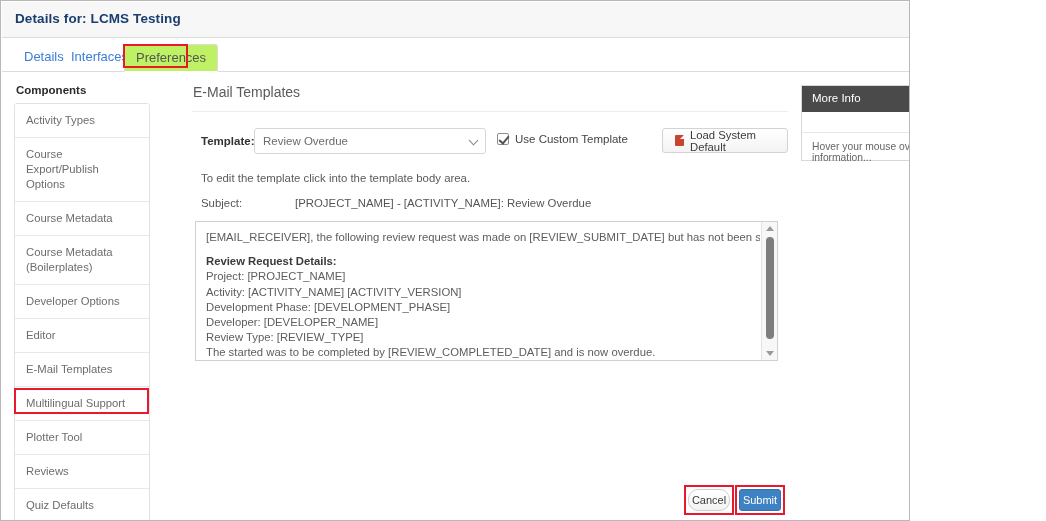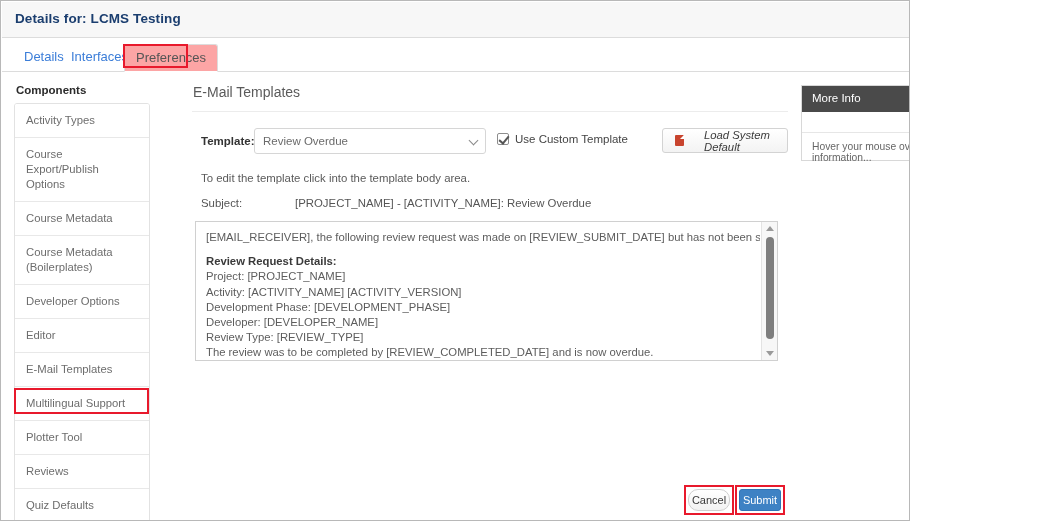--- a/index.html
+++ b/index.html
@@ -52,21 +52,21 @@
     border-bottom: 1px solid #dcdcdc;
   }
   .tab {
     position: absolute; top: 6px; height: 28px;
     padding: 5px 11px 0 11px;
     font-size: 13px; color: #3b7dd8; cursor: pointer;
     background: transparent;
   }
   .tab.link-tab { color: #3b7dd8; }
   .tab.active {
-    color: #555; background: #fca5a5;
+    color: #555; background: #bef264;
     border: 1px solid #dcdcdc; border-bottom: 1px solid #ffffff;
     border-radius: 3px 3px 0 0;
     z-index: 3;
   }
   .tab-details { left: 11px; }
   .tab-interfaces { left: 58px; }
   .tab-preferences { left: 122px; }
   .hl-box {
     position: absolute;
     border: 2px solid #e8192c;
@@ -148,22 +148,22 @@
     width: 4px; height: 8px;
     border-right: 2px solid #555; border-bottom: 2px solid #555;
     transform: rotate(40deg);
   }
   .chk-lbl { font-size: 11.5px; color: #444; }
   .load-btn {
     position: absolute; left: 470px; top: 0;
     height: 25px; padding: 0 12px;
     background: linear-gradient(#ffffff, #f3f3f3);
     border: 1px solid #d3d3d3; border-radius: 3px;
-    display: flex; align-items: center; gap: 20px;
-    font-size: 11.3px; color: #3b3b3b; cursor: pointer; font-style: italic;
+    display: flex; align-items: center; gap: 6px;
+    font-size: 11.3px; color: #3b3b3b; cursor: pointer;
   }
   .doc-icon {
     width: 9px; height: 11px; background: #c8442e;
     position: relative; border-radius: 1px;
     flex: none;
   }
   .doc-icon::after {
     content: ""; position: absolute; right: 0; top: 0;
     border-width: 0 0 4px 4px; border-style: solid;
     border-color: transparent transparent #ffffff transparent;
@@ -334,21 +334,21 @@
 
       <div class="tpl-body">
         <div class="tpl-content">
           <div class="p1">[EMAIL_RECEIVER], the following review request was made on [REVIEW_SUBMIT_DATE] but has not been started yet.</div>
           <div class="bold">Review Request Details:</div>
           <div>Project: [PROJECT_NAME]</div>
           <div>Activity: [ACTIVITY_NAME] [ACTIVITY_VERSION]</div>
           <div>Development Phase: [DEVELOPMENT_PHASE]</div>
           <div>Developer: [DEVELOPER_NAME]</div>
           <div>Review Type: [REVIEW_TYPE]</div>
-          <div>The review was to be completed by [REVIEW_COMPLETED_DATE] and is now overdue.</div>
+          <div>The started was to be completed by [REVIEW_COMPLETED_DATE] and is now overdue.</div>
 
         </div>
         <div class="vscroll">
           <span class="arrow-up"></span>
           <span class="thumb"></span>
           <span class="arrow-dn"></span>
         </div>
       </div>
     </div>
 

